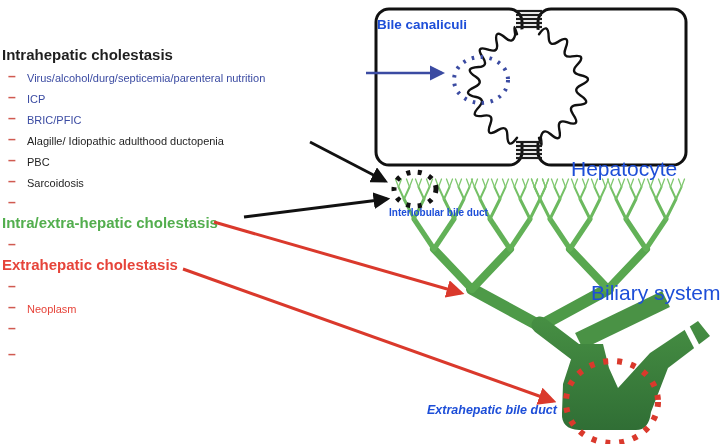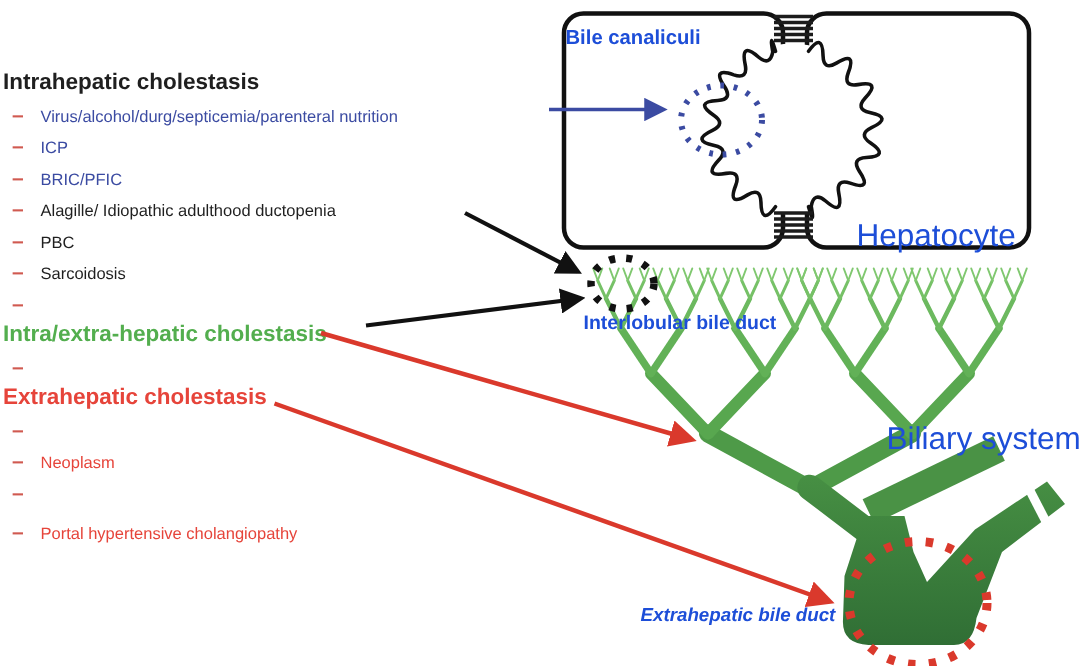--- a/index.html
+++ b/index.html
@@ -12,22 +12,22 @@
   .heading{font-size:15px;font-weight:700;margin-left:2px;}
   .dash{width:19px;margin-left:8px;font-size:14px;font-weight:700;color:#d05a50;flex:0 0 19px;}
   .itm{font-size:11px;font-weight:400;}
   .t-black{color:#1f1f1f;}
   .t-blue{color:#3b4ba2;}
   .t-green{color:#53ae4e;}
   .t-red{color:#e6443a;}
   
   .dlabel{position:absolute;color:#1d4ed8;white-space:nowrap;}
   .lbl-bile-canaliculi{left:377px;top:17px;font-size:13.5px;font-weight:700;}
-  .lbl-hepatocyte{left:571px;top:146px;font-size:21px;font-weight:400;}
-  .lbl-interlobular{left:389px;top:207px;font-size:13px;font-weight:700;text-align:center;}
+  .lbl-hepatocyte{left:571px;top:157px;font-size:21px;font-weight:400;}
+  .lbl-interlobular{left:389px;top:207px;font-size:10px;font-weight:700;text-align:center;}
   .lbl-biliary-system{left:591px;top:281px;font-size:21px;font-weight:400;}
   .lbl-extrahepatic{left:427px;top:403px;font-size:12.5px;font-weight:700;font-style:italic;}
   svg.diagram{position:absolute;left:0;top:0;}
 </style>
 </head>
 <body>
 
 <div class="stage">
 
   <div class="legend">
@@ -78,21 +78,20 @@
     </div>
     <div class="row">
       <span class="dash">–</span>
       <span class="itm t-red">Neoplasm</span>
     </div>
     <div class="row">
       <span class="dash">–</span>
     </div>
     <div class="row gap">
       <span class="dash">–</span>
-      <span class="itm t-red">Portal hypertensive cholangiopathy</span>
     </div>
   </div>
 
   <svg class="diagram" width="720" height="444" viewBox="0 0 720 444">
     <defs>
       <marker id="ah-blue" viewBox="0 0 10 10" refX="8" refY="5" markerWidth="6.5" markerHeight="6.5" orient="auto">
         <path d="M0 0 L10 5 L0 10 z" fill="#3b4ba2"></path>
       </marker>
       <marker id="ah-black" viewBox="0 0 10 10" refX="8" refY="5" markerWidth="6" markerHeight="6" orient="auto">
         <path d="M0 0 L10 5 L0 10 z" fill="#111111"></path>

